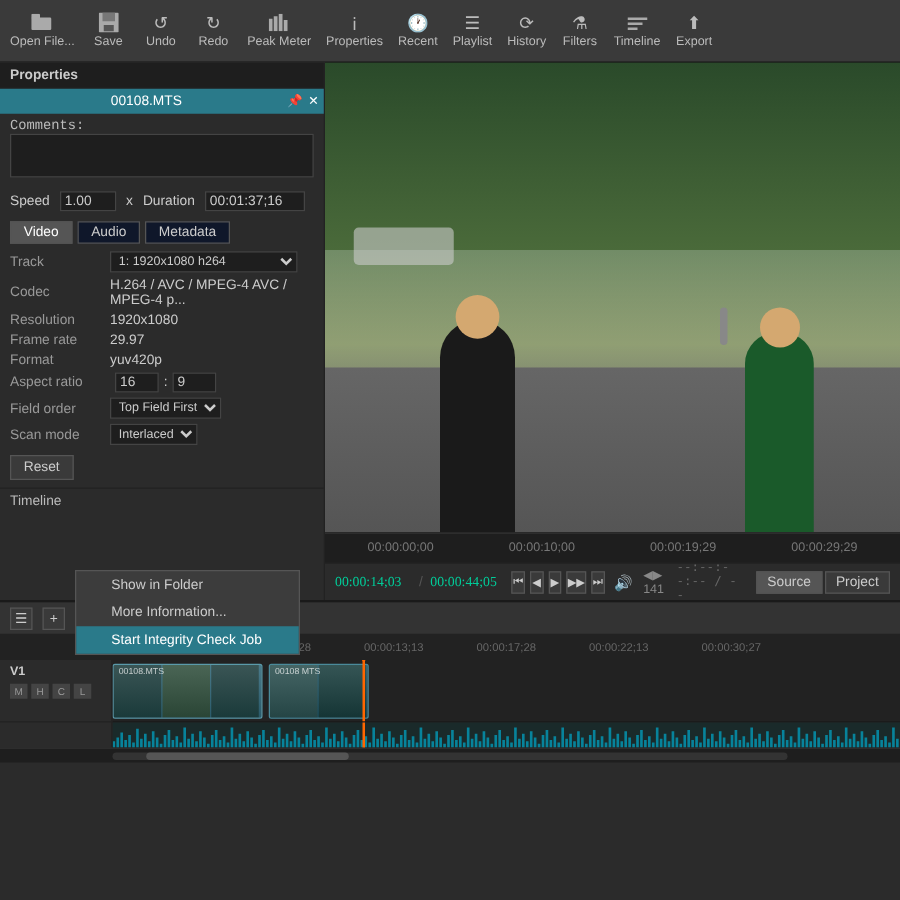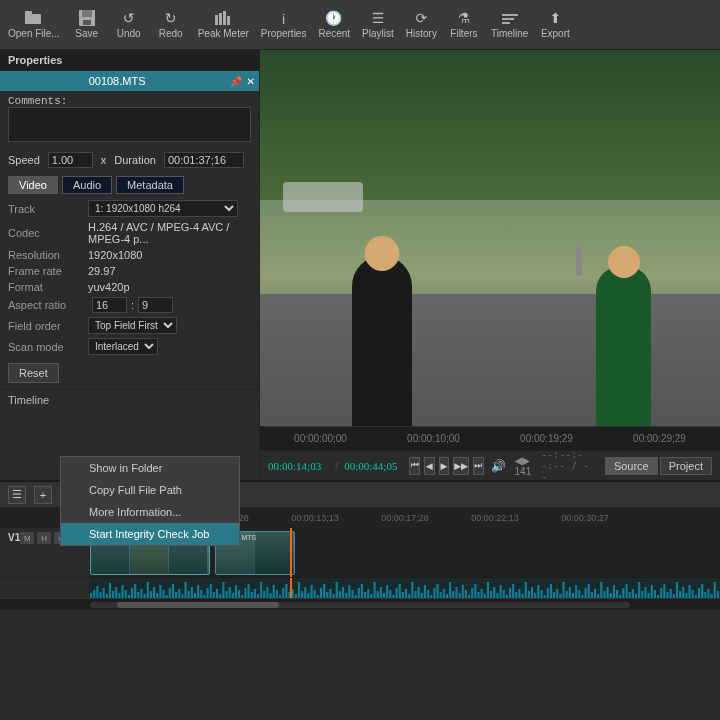--- a/index.html
+++ b/index.html
@@ -462,21 +462,21 @@
       border-right: 1px solid #222;
       flex-shrink: 0;
     }
     .track-label {
       height: 50px;
       padding: 4px 8px;
       font-size: 10px;
       color: #aaa;
       border-bottom: 1px solid #222;
       display: flex;
-      flex-direction: row;
+      flex-direction: column;
       justify-content: flex-start;
     }
     .track-label-name {
       font-weight: bold;
       color: #ccc;
       margin-bottom: 4px;
     }
     .track-label-buttons {
       display: flex;
       gap: 3px;
@@ -771,21 +771,20 @@
         <button class="sp-tab active">Source</button>
         <button class="sp-tab">Project</button>
       </div>
     </div>
   </div>
 
 </div>
 
 <div class="context-menu">
   <div class="context-menu-item">Show in Folder</div>
-  <div class="context-menu-item">Copy Full File Path</div>
   <div class="context-menu-item">More Information...</div>
   <div class="context-menu-item highlighted">Start Integrity Check Job</div>
 </div>
 
 <div class="timeline-section">
   <div class="timeline-toolbar">
     <button class="tl-btn">☰</button>
     <button class="tl-btn">+</button>
     <button class="tl-btn">−</button>
   </div>

